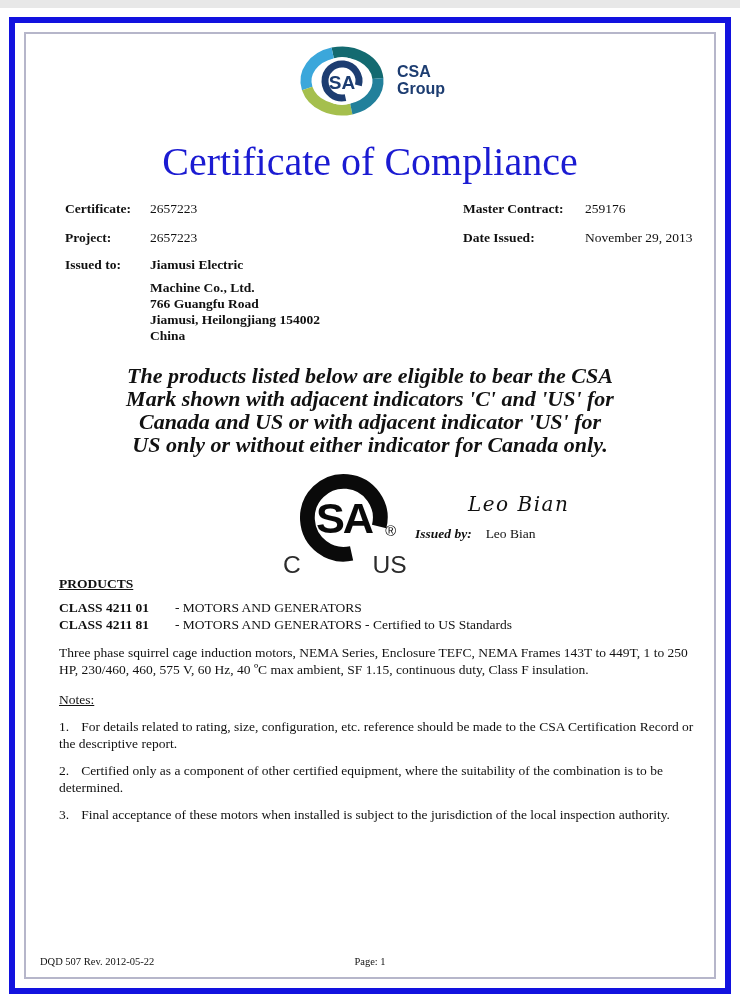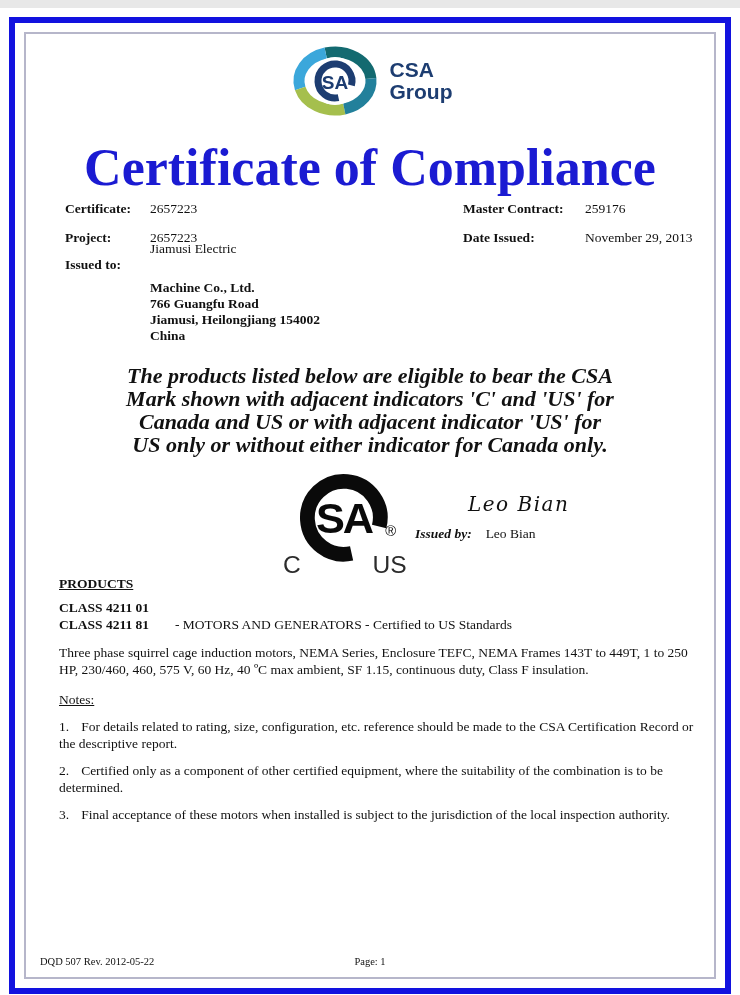--- a/index.html
+++ b/index.html
@@ -6,40 +6,40 @@
   .page {
     position:relative; width:740px; height:995px; margin:8px auto;
     background:#ffffff; overflow:hidden;
     font-family:"Liberation Serif", serif; color:#111;
   }
   .frame-outer { position:absolute; inset:9px; border:6px solid #1212df; pointer-events:none; }
   .frame-inner { position:absolute; inset:24px; border:2px solid #b6b6ca; pointer-events:none; }
 
   
   .logo-wrap { position:absolute; top:34px; left:0; width:100%; display:flex; justify-content:center; align-items:center; gap:8px; }
-  .logo-text { font-family:"Liberation Sans", sans-serif; font-weight:bold; color:#1d3d71; font-size:21px; line-height:1.05; letter-spacing:0; }
+  .logo-text { font-family:"Liberation Sans", sans-serif; font-weight:bold; color:#1d3d71; font-size:16px; line-height:1.05; letter-spacing:0; }
 
   
   .title { position:absolute; top:130px; left:0; width:100%; text-align:center;
-    font-size:52px; font-weight:bold; color:#1b1bd2; letter-spacing:0px; }
+    font-size:40px; font-weight:normal; color:#1b1bd2; letter-spacing:0px; }
 
   
   .meta { position:absolute; left:0; top:0; width:100%; font-size:13.5px; }
   .meta-row { position:absolute; }
   .meta-label { font-weight:bold; }
   .lbl-cert   { left:65px;  top:193px; }
   .val-cert   { left:150px; top:193px; }
   .lbl-mc     { left:463px; top:193px; }
   .val-mc     { left:585px; top:193px; }
   .lbl-proj   { left:65px;  top:222px; }
   .val-proj   { left:150px; top:222px; }
   .lbl-date   { left:463px; top:222px; }
   .val-date   { left:585px; top:222px; }
   .lbl-issued { left:65px;  top:249px; }
-  .val-issued { left:150px; top:233px; font-weight:normal; }
+  .val-issued { left:150px; top:249px; font-weight:bold; }
   .addr       { left:150px; top:272px; font-weight:bold; line-height:16px; }
 
   
   .statement { position:absolute; top:356px; left:0; width:100%; text-align:center;
     font-size:22px; font-weight:bold; font-style:italic; line-height:23px; }
 
   
   .mark-svg { position:absolute; left:281px; top:464px; }
   .signature { position:absolute; left:468px; top:484px; font-family:"DejaVu Serif", serif;
     font-style:italic; font-size:20px; letter-spacing:1.5px; }
@@ -124,20 +124,21 @@
 
   <div class="signature">Leo Bian</div>
   <div class="issued-by">
     <span class="meta-label">Issued by:</span><span>Leo Bian</span>
   </div>
 
   <div class="products">
     <div class="products-heading">PRODUCTS</div>
     <div class="class-row">
       <span class="class-code">CLASS 4211 01</span>
+      <span>- MOTORS AND GENERATORS</span>
     </div>
     <div class="class-row">
       <span class="class-code">CLASS 4211 81</span>
       <span>- MOTORS AND GENERATORS - Certified to US Standards</span>
     </div>
     <div class="prod-desc">Three phase squirrel cage induction motors, NEMA Series, Enclosure TEFC, NEMA Frames 143T to 449T, 1 to 250 HP, 230/460, 460, 575 V, 60 Hz, 40 ºC max ambient, SF 1.15, continuous duty, Class F insulation.</div>
 
     <div class="notes-heading">Notes:</div>
     <div class="note">
       <span class="note-num">1.</span><span>For details related to rating, size, configuration, etc. reference should be made to the CSA Certification Record or the descriptive report.</span>

